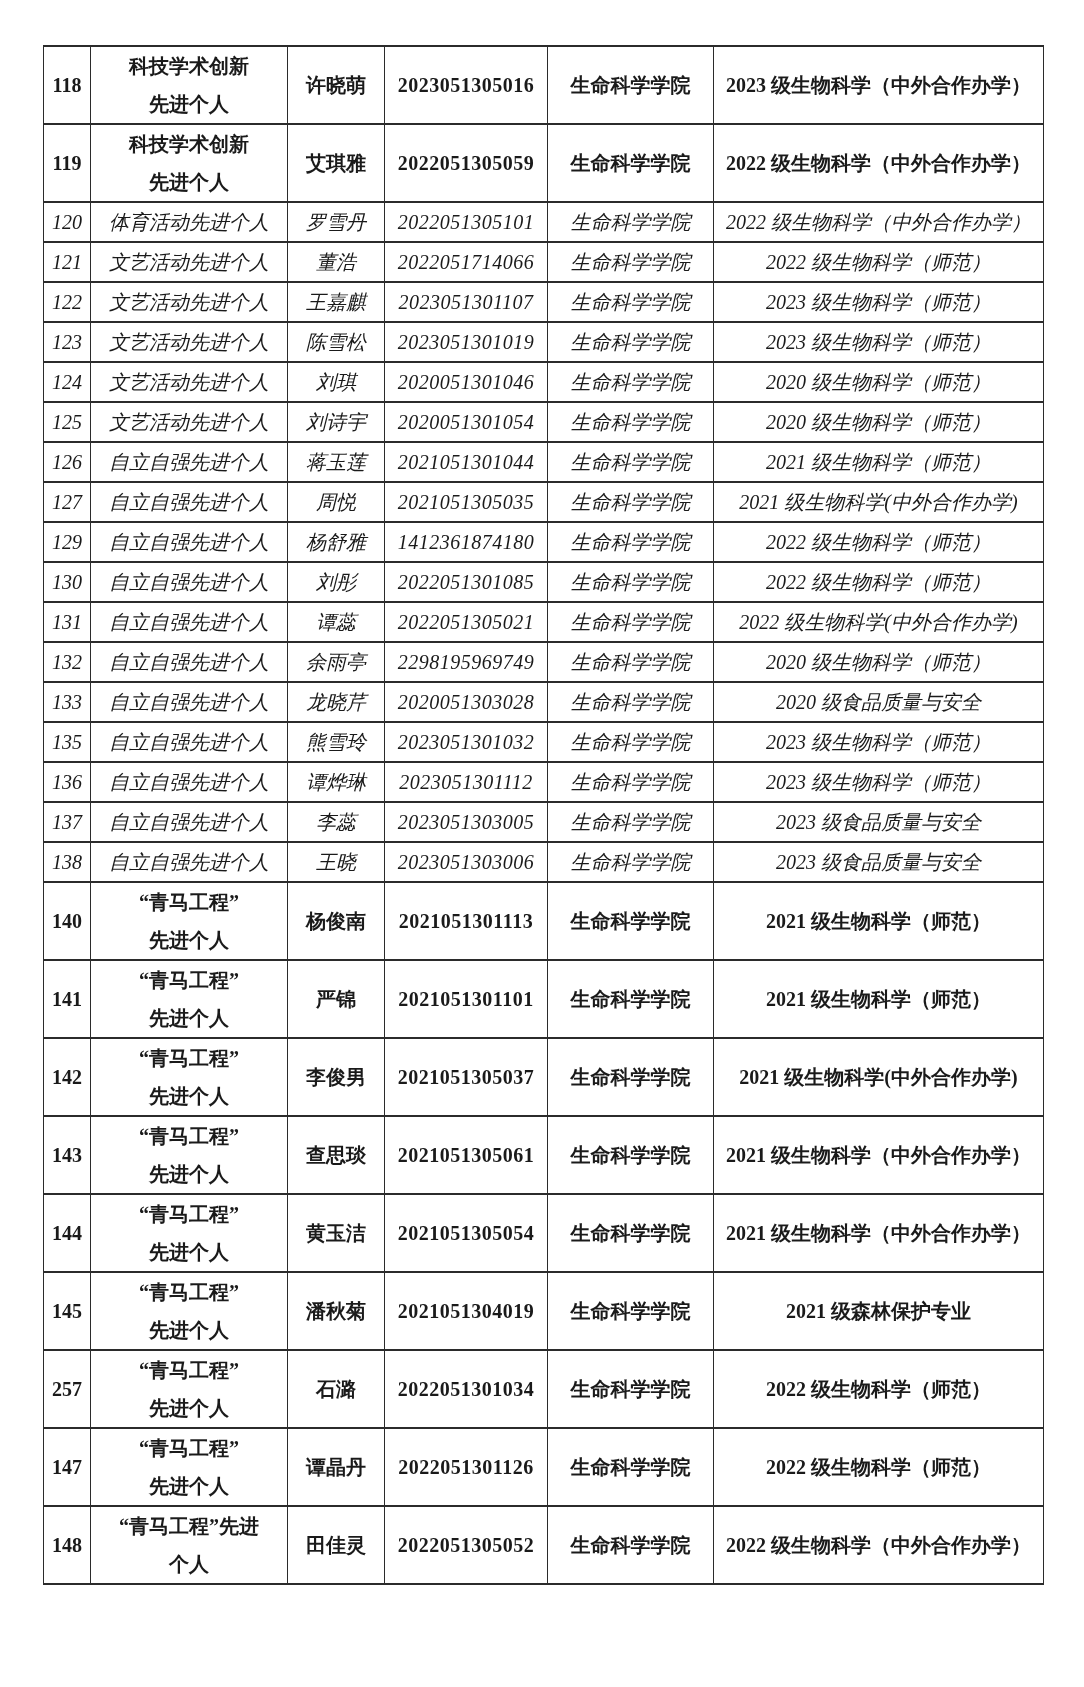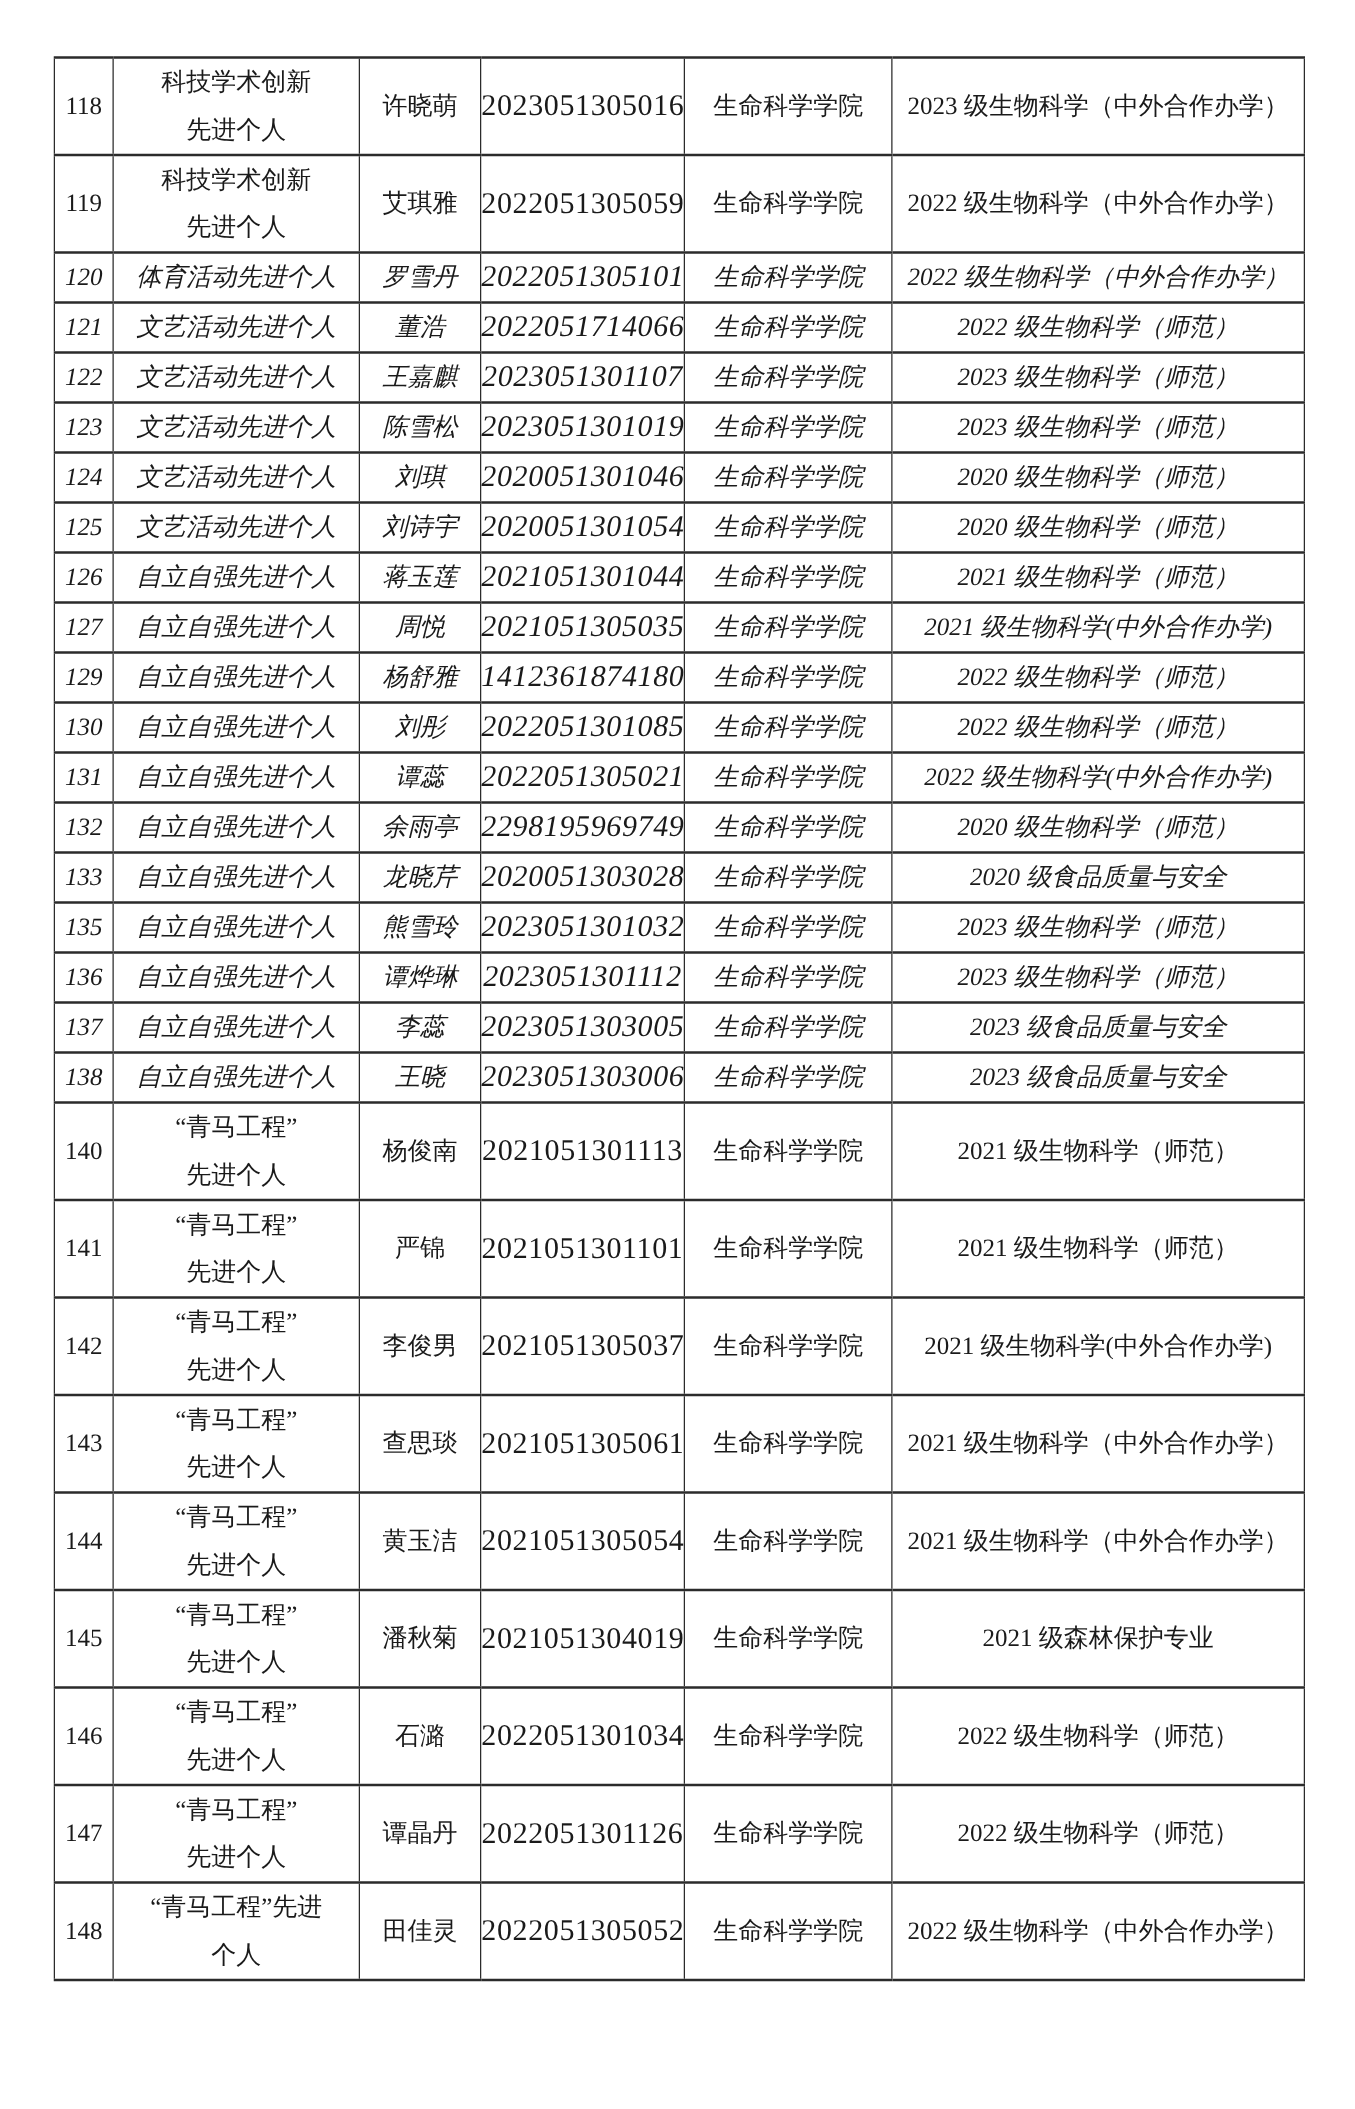--- a/index.html
+++ b/index.html
@@ -20,23 +20,23 @@
   td {
     border-left: 1.4px solid var(--border, #2b2b2b);
     border-right: 1.4px solid var(--border, #2b2b2b);
     border-top: 2px solid var(--border, #2b2b2b);
     border-bottom: 2px solid var(--border, #2b2b2b);
     text-align: center; vertical-align: middle;
     padding: 0; font-size: 20px; line-height: 1.2;
     overflow: hidden; white-space: nowrap;
   }
   tr.row-single { height: 38.4px; font-style: italic; }
-  tr.row-tall   { height: 76px; }
+  tr.row-tall   { height: 76px; font-weight: bold; }
   .c-no  { font-size: 20px; }
-  .c-id  { font-size: 24px; letter-spacing: 0.5px; margin-top: 39px; }
+  .c-id  { font-size: 20px; letter-spacing: 0.5px; margin-top: 39px; }
   .award-line { line-height: 38px; }
 </style>
 </head>
 <body>
 
 <div class="page">
   <table class="awards">
     <colgroup>
       <col style="width:47px">
       <col style="width:197px">
@@ -298,21 +298,21 @@
     <td class="c-award">
             <div class="award-line">“青马工程”</div>
             <div class="award-line">先进个人</div>
           </td>
     <td class="c-name">潘秋菊</td>
     <td class="c-id">2021051304019</td>
     <td class="c-college">生命科学学院</td>
     <td class="c-major">2021 级森林保护专业</td>
   </tr>
         <tr class="row-tall">
-    <td class="c-no">146</td>
+    <td class="c-no">257</td>
     <td class="c-award">
             <div class="award-line">“青马工程”</div>
             <div class="award-line">先进个人</div>
           </td>
     <td class="c-name">石潞</td>
     <td class="c-id">2022051301034</td>
     <td class="c-college">生命科学学院</td>
     <td class="c-major">2022 级生物科学（师范）</td>
   </tr>
         <tr class="row-tall">

